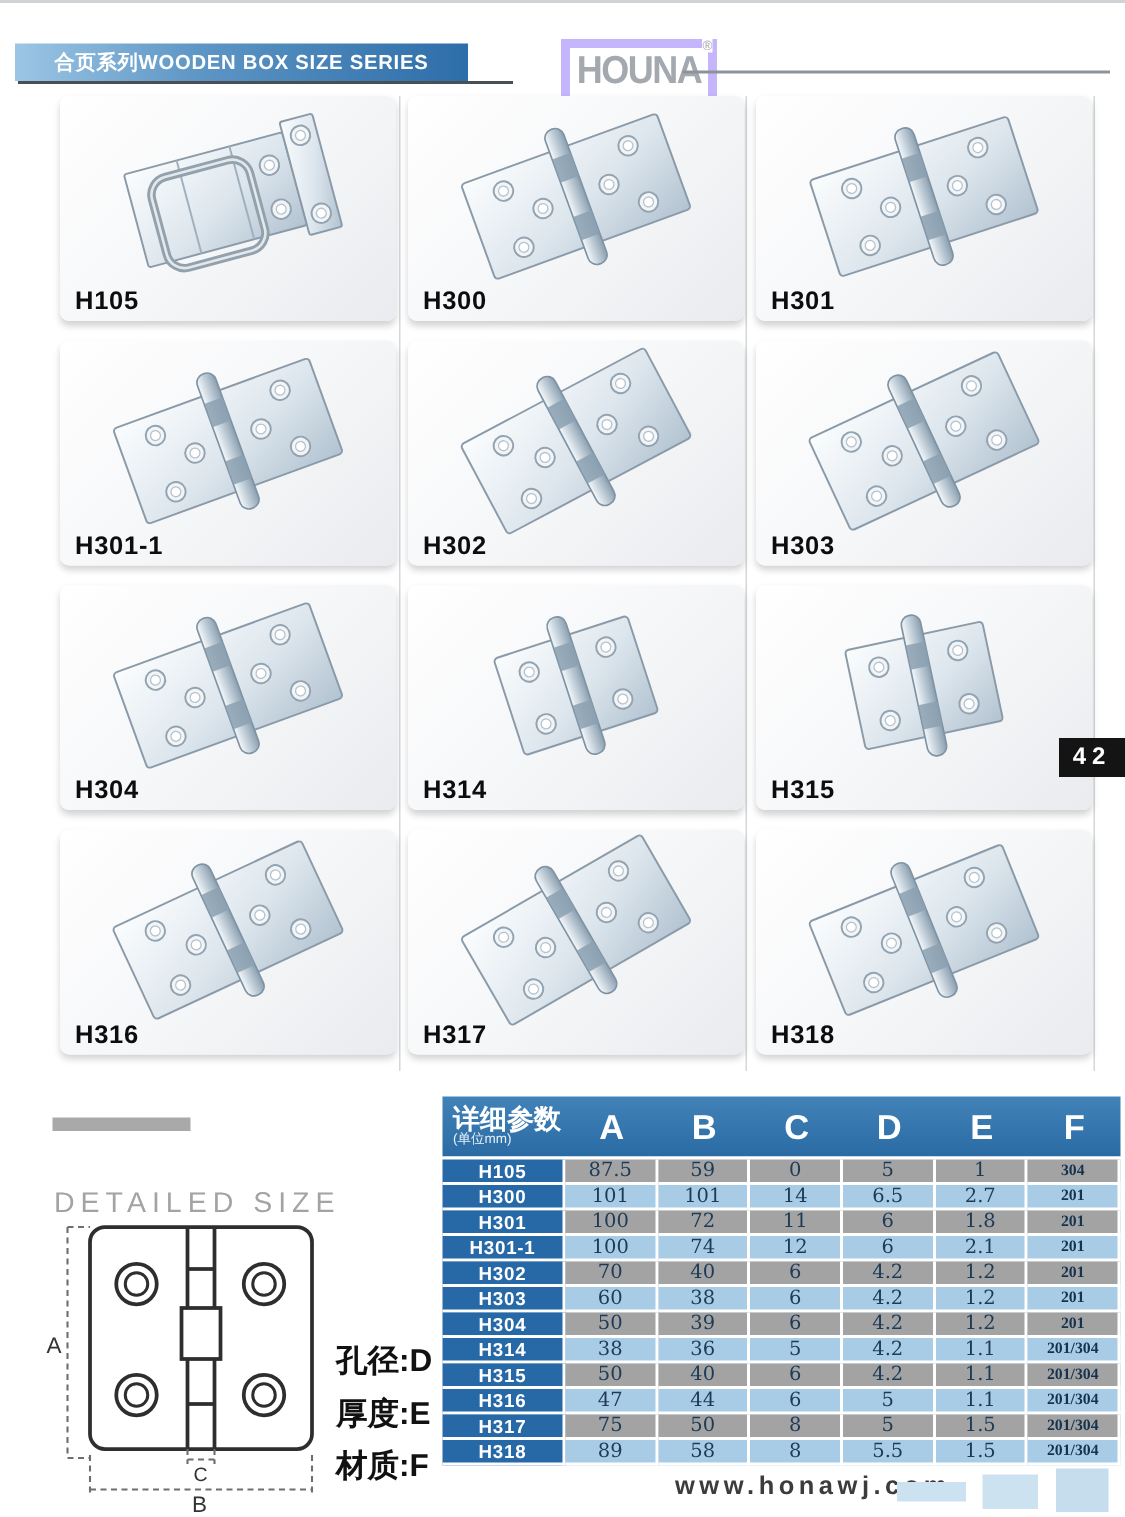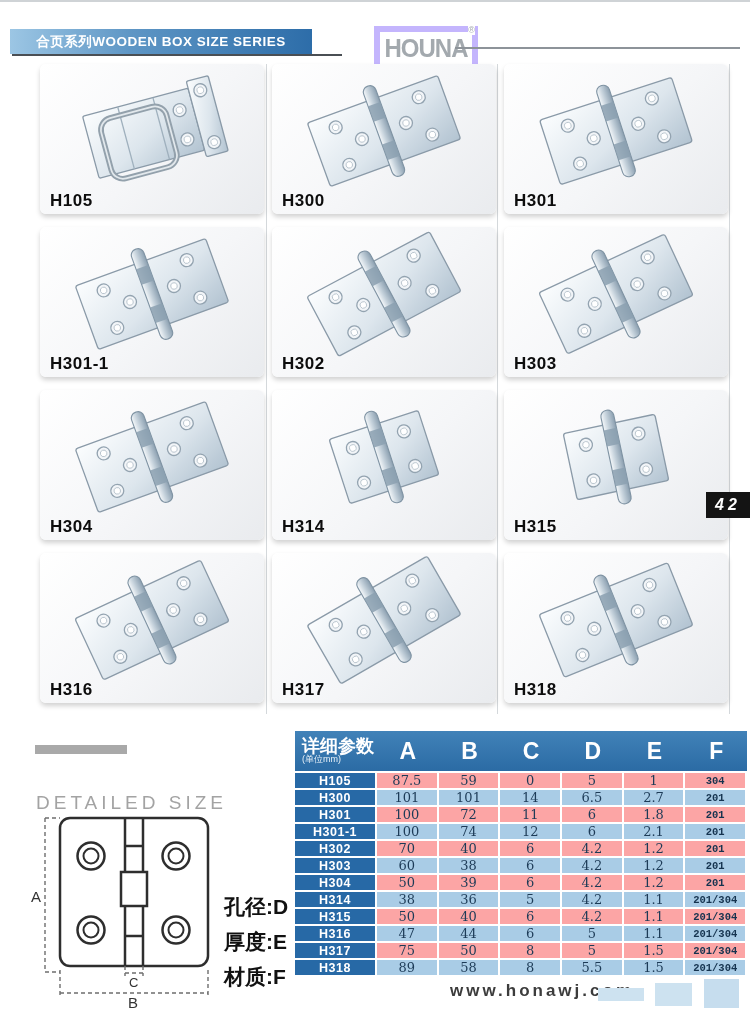--- a/index.html
+++ b/index.html
@@ -23,21 +23,21 @@
   .vsep{position:absolute;top:64px;height:650px;width:1px;background:#d4d8db;}
   .product-grid{position:absolute;left:40px;top:64px;width:688px;display:grid;
                 grid-template-columns:repeat(3,224px);grid-auto-rows:150px;gap:13px 8px;}
   .card{position:relative;width:224px;height:150px;border-radius:6px;
         background:linear-gradient(135deg,#ffffff 0%,#f5f6f8 55%,#e9ebee 100%);
         box-shadow:0 3px 5px rgba(0,0,0,.18);}
   .card svg{position:absolute;left:12px;top:2px;width:200px;height:130px;}
   .code{position:absolute;left:10px;bottom:3px;font-size:17px;font-weight:bold;color:#0d0d0d;letter-spacing:.5px;}
   .page-badge{position:absolute;left:706px;top:492px;width:44px;height:26px;background:#141414;
         color:#fff;font-size:16px;font-weight:bold;letter-spacing:4px;
-        display:flex;align-items:center;justify-content:center;font-style:italic;}
+        display:flex;align-items:center;justify-content:center;}
 
   
   .graybar{position:absolute;left:35px;top:745px;width:92px;height:9px;background:#a9a9a9;}
   .title-cn{position:absolute;left:35px;top:756px;font-size:31px;font-weight:bold;color:#161616;letter-spacing:2px;}
   .title-en{position:absolute;left:36px;top:792px;font-size:19px;color:#a3a3a3;letter-spacing:4px;}
   .dim-svg{position:absolute;left:28px;top:810px;width:200px;height:200px;}
   .legend-item{position:absolute;left:224px;font-size:21px;font-weight:bold;color:#111;white-space:nowrap;}
 
   
   .spec{position:absolute;left:295px;top:731px;width:452px;}
@@ -47,22 +47,22 @@
   .spec-title{color:#fff;font-size:18px;font-weight:bold;line-height:16px;white-space:nowrap;}
   .spec-unit{color:#e8f1f8;font-size:9px;line-height:10px;}
   .spec-col{flex:1;color:#fff;font-size:23px;font-weight:bold;display:flex;align-items:center;justify-content:center;}
   .spec-row{display:flex;height:17px;}
   .spec-name{width:82px;background:#2769a6;color:#fff;font-size:12.5px;font-weight:bold;letter-spacing:.5px;
              display:flex;align-items:center;justify-content:center;
              border-right:2px solid #fff;border-bottom:2px solid #fff;box-sizing:border-box;}
   .spec-cell{flex:1;display:flex;align-items:center;justify-content:center;
              font-family:"DejaVu Serif",serif;font-size:13px;color:#1d3b57;background:#a9cce6;
              border-right:2px solid #fff;border-bottom:2px solid #fff;box-sizing:border-box;}
-  .spec-row.alt .spec-cell{background:#fca5a5;}
-  .spec-cell.fcol{font-family:Liberation Mono, monospace;font-size:10.5px;font-weight:bold;color:#15334f;}
+  .spec-row.alt .spec-cell{background:#a3a3a3;}
+  .spec-cell.fcol{font-family:Liberation Serif, serif;font-size:10.5px;font-weight:bold;color:#15334f;}
 
   
   .website{position:absolute;left:450px;top:981px;font-size:17px;font-weight:bold;letter-spacing:3px;color:#3c3c3c;}
   .sq{position:absolute;background:#cde2f0;}
   .sq1{left:598px;top:988px;width:46px;height:13px;}
   .sq2{left:655px;top:983px;width:37px;height:23px;}
   .sq3{left:704px;top:979px;width:35px;height:29px;background:#c6ddee;}
 </style>
 </head>
 <body>

